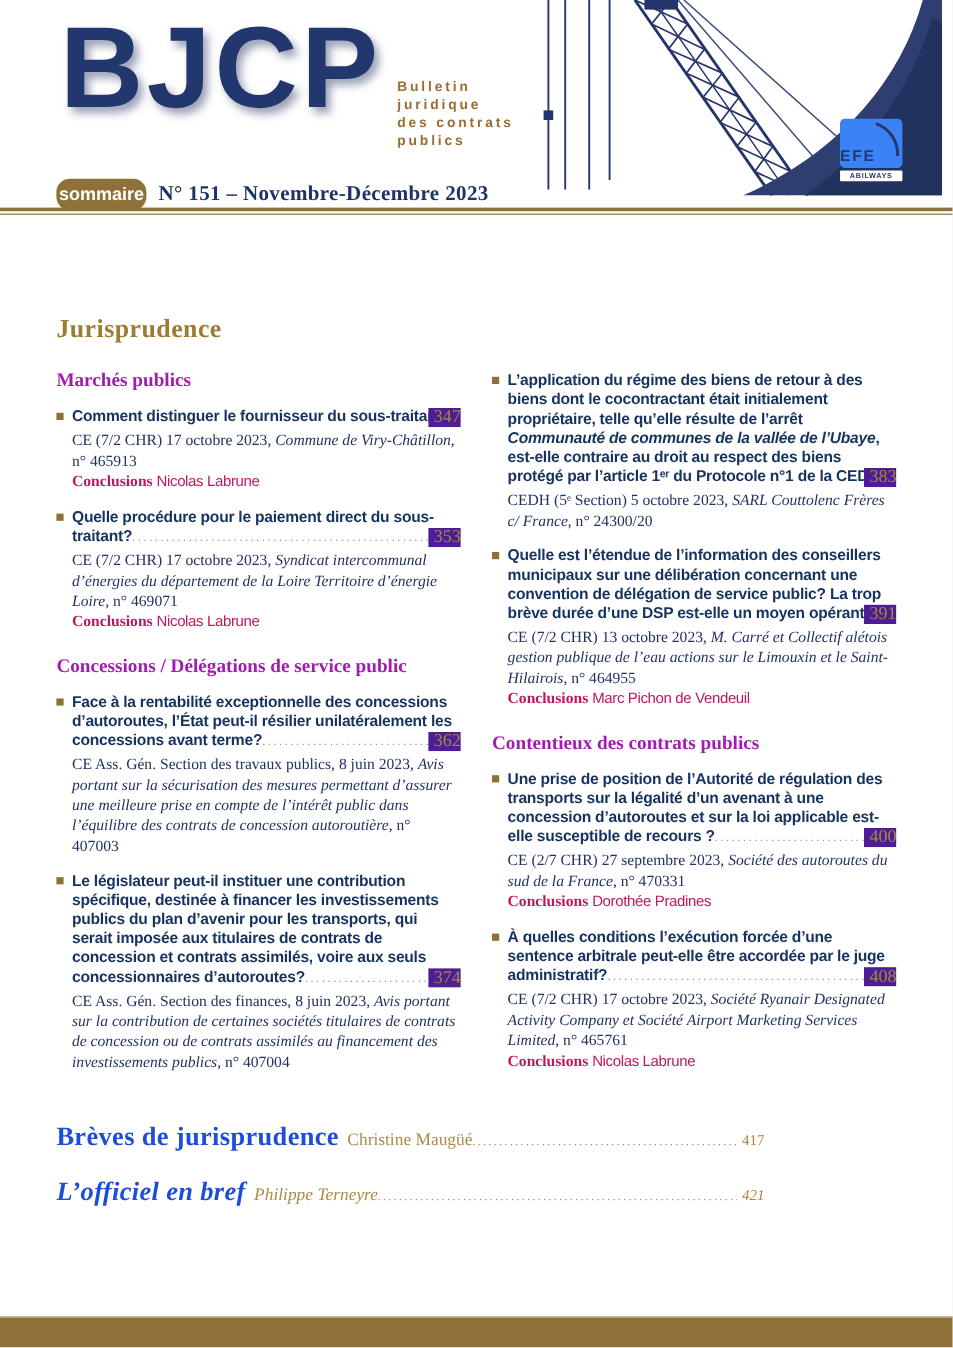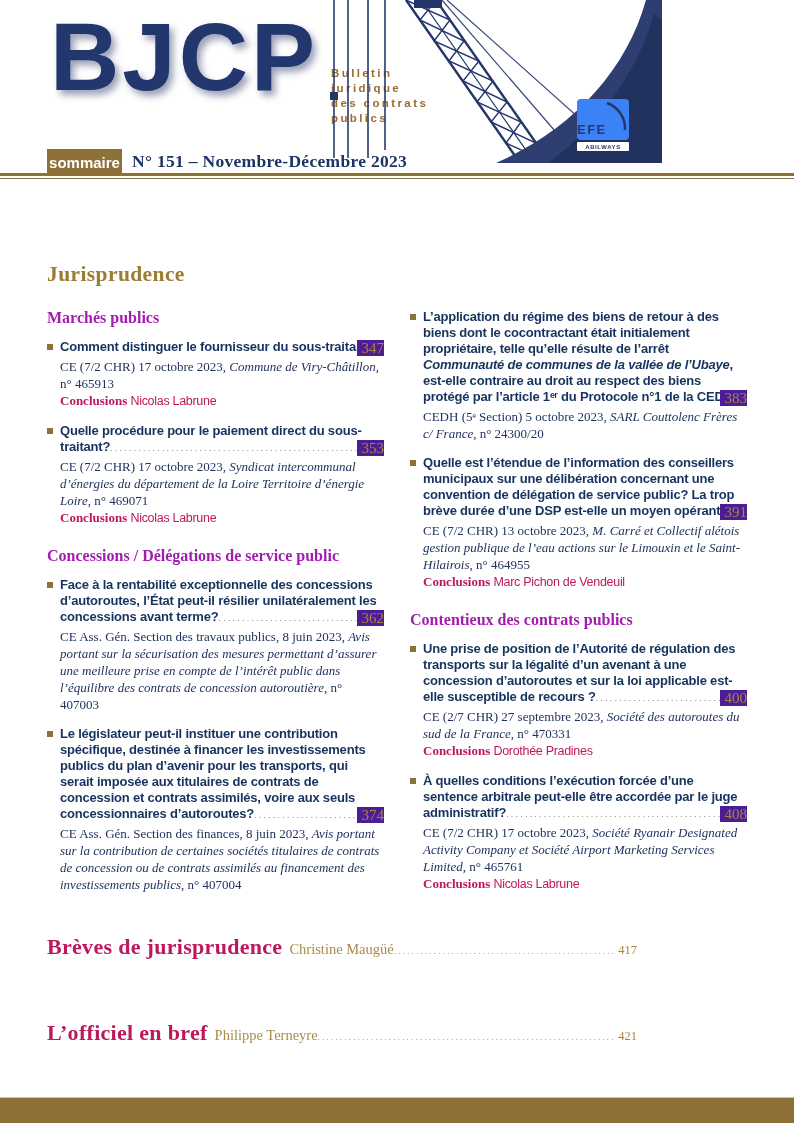--- a/index.html
+++ b/index.html
@@ -4,21 +4,21 @@
 <style>
   * { margin:0; padding:0; box-sizing:border-box; }
   html,body { background:#e8e8e8; }
   .page {
     position:relative; width:794px; height:1123px; margin:0 auto;
     background:#ffffff; overflow:hidden;
     font-family:"Liberation Serif","DejaVu Serif",serif; color:#22335f;
   }
 
   
-  .header { position:absolute; top:0; left:0; width:662px; height:188px; }
+  .header { position:absolute; top:0; left:0; width:785px; height:188px; }
   .bjcp {
     position:absolute; left:50px; top:4px;
     font-family:"Liberation Sans","DejaVu Sans",sans-serif;
     font-size:96px; font-weight:bold; letter-spacing:3px; line-height:1.1;
     color:#22376e; text-shadow:4px 5px 7px rgba(55,65,110,.5);
   }
   .subtitle {
     position:absolute; left:331px; top:66px;
     font-family:"Liberation Sans","DejaVu Sans",sans-serif;
     font-size:11.5px; font-weight:bold; letter-spacing:2.4px; line-height:15px;
@@ -35,21 +35,21 @@
     font-size:13px; font-weight:bold; letter-spacing:1.5px; color:#26376b;
   }
   .efe-main svg { position:absolute; right:2px; top:2px; }
   .efe-sub {
     margin-top:2px; background:#fff; border-radius:1px; padding:2px 0 1px;
     font-size:6px; font-weight:bold; letter-spacing:.6px; color:#26376b;
   }
   .sommaire-box {
     position:absolute; left:47px; top:149px; width:75px; height:26px;
     background:#8d7138; color:#fff; display:flex; align-items:center; justify-content:center;
-    font-family:"Liberation Sans","DejaVu Sans",sans-serif; font-size:15px; font-weight:bold;
+    font-family:"Liberation Sans","DejaVu Sans",sans-serif; font-size:15px; font-weight:bold;border-radius:11px;
   }
   .issue {
     position:absolute; left:132px; top:151px;
     font-size:17.5px; font-weight:bold; letter-spacing:.3px; color:#1d3366;
   }
   .rule-thick { position:absolute; left:0; top:173px; width:794px; height:3px; background:#8d7138; }
   .rule-thin  { position:absolute; left:0; top:178px; width:794px; height:1px; background:#8d7138; }
 
   
   .content { position:absolute; top:188px; left:0; width:684px; padding:0 47px; }
@@ -81,22 +81,22 @@
   .cit { font-size:13px; line-height:17px; color:#21325e; }
   .cit i { font-style:italic; }
   .concl { font-size:13px; line-height:17px; font-weight:bold; color:#be185d; }
   .concl .name {
     font-family:"Liberation Sans","DejaVu Sans",sans-serif;
     font-weight:normal; font-size:12.5px; letter-spacing:-.3px;
   }
 
   
   .banner { position:relative; overflow:hidden; margin-top:28px; }
-  .banner.second { margin-top:60px; }
-  .b-title { font-size:22px; font-weight:bold; letter-spacing:.3px; color:#be185d; }
+  .banner.second { margin-top:20px;font-style:italic; }
+  .b-title { font-size:22px; font-weight:bold; letter-spacing:.3px; color:#1d4ed8; }
   .b-author { font-size:14.5px; color:#a98c4a; margin-left:7px; }
   .b-pg {
     position:absolute; right:0; bottom:2px; background:#fff; padding-left:4px;
     font-size:12.5px; color:#a8863d;
   }
 
   .bottom-bar {
     position:absolute; left:0; bottom:0; width:794px; height:26px;
     background:#8d7138; border-top:1px solid #cfc3a2;
   }

